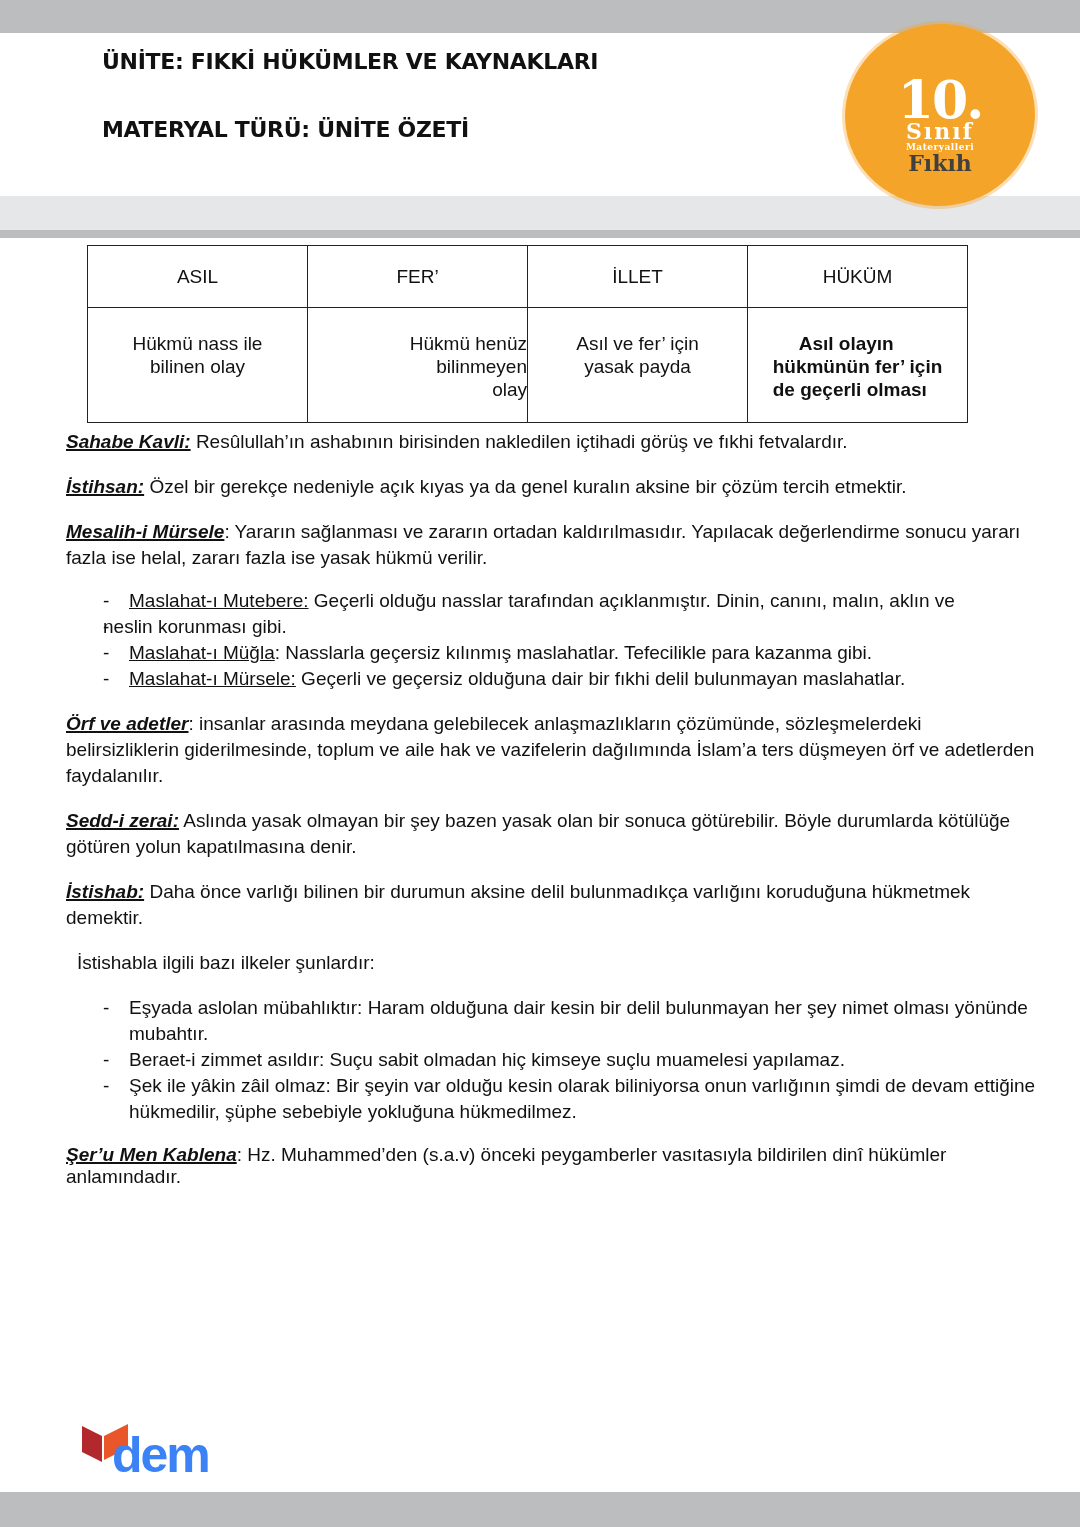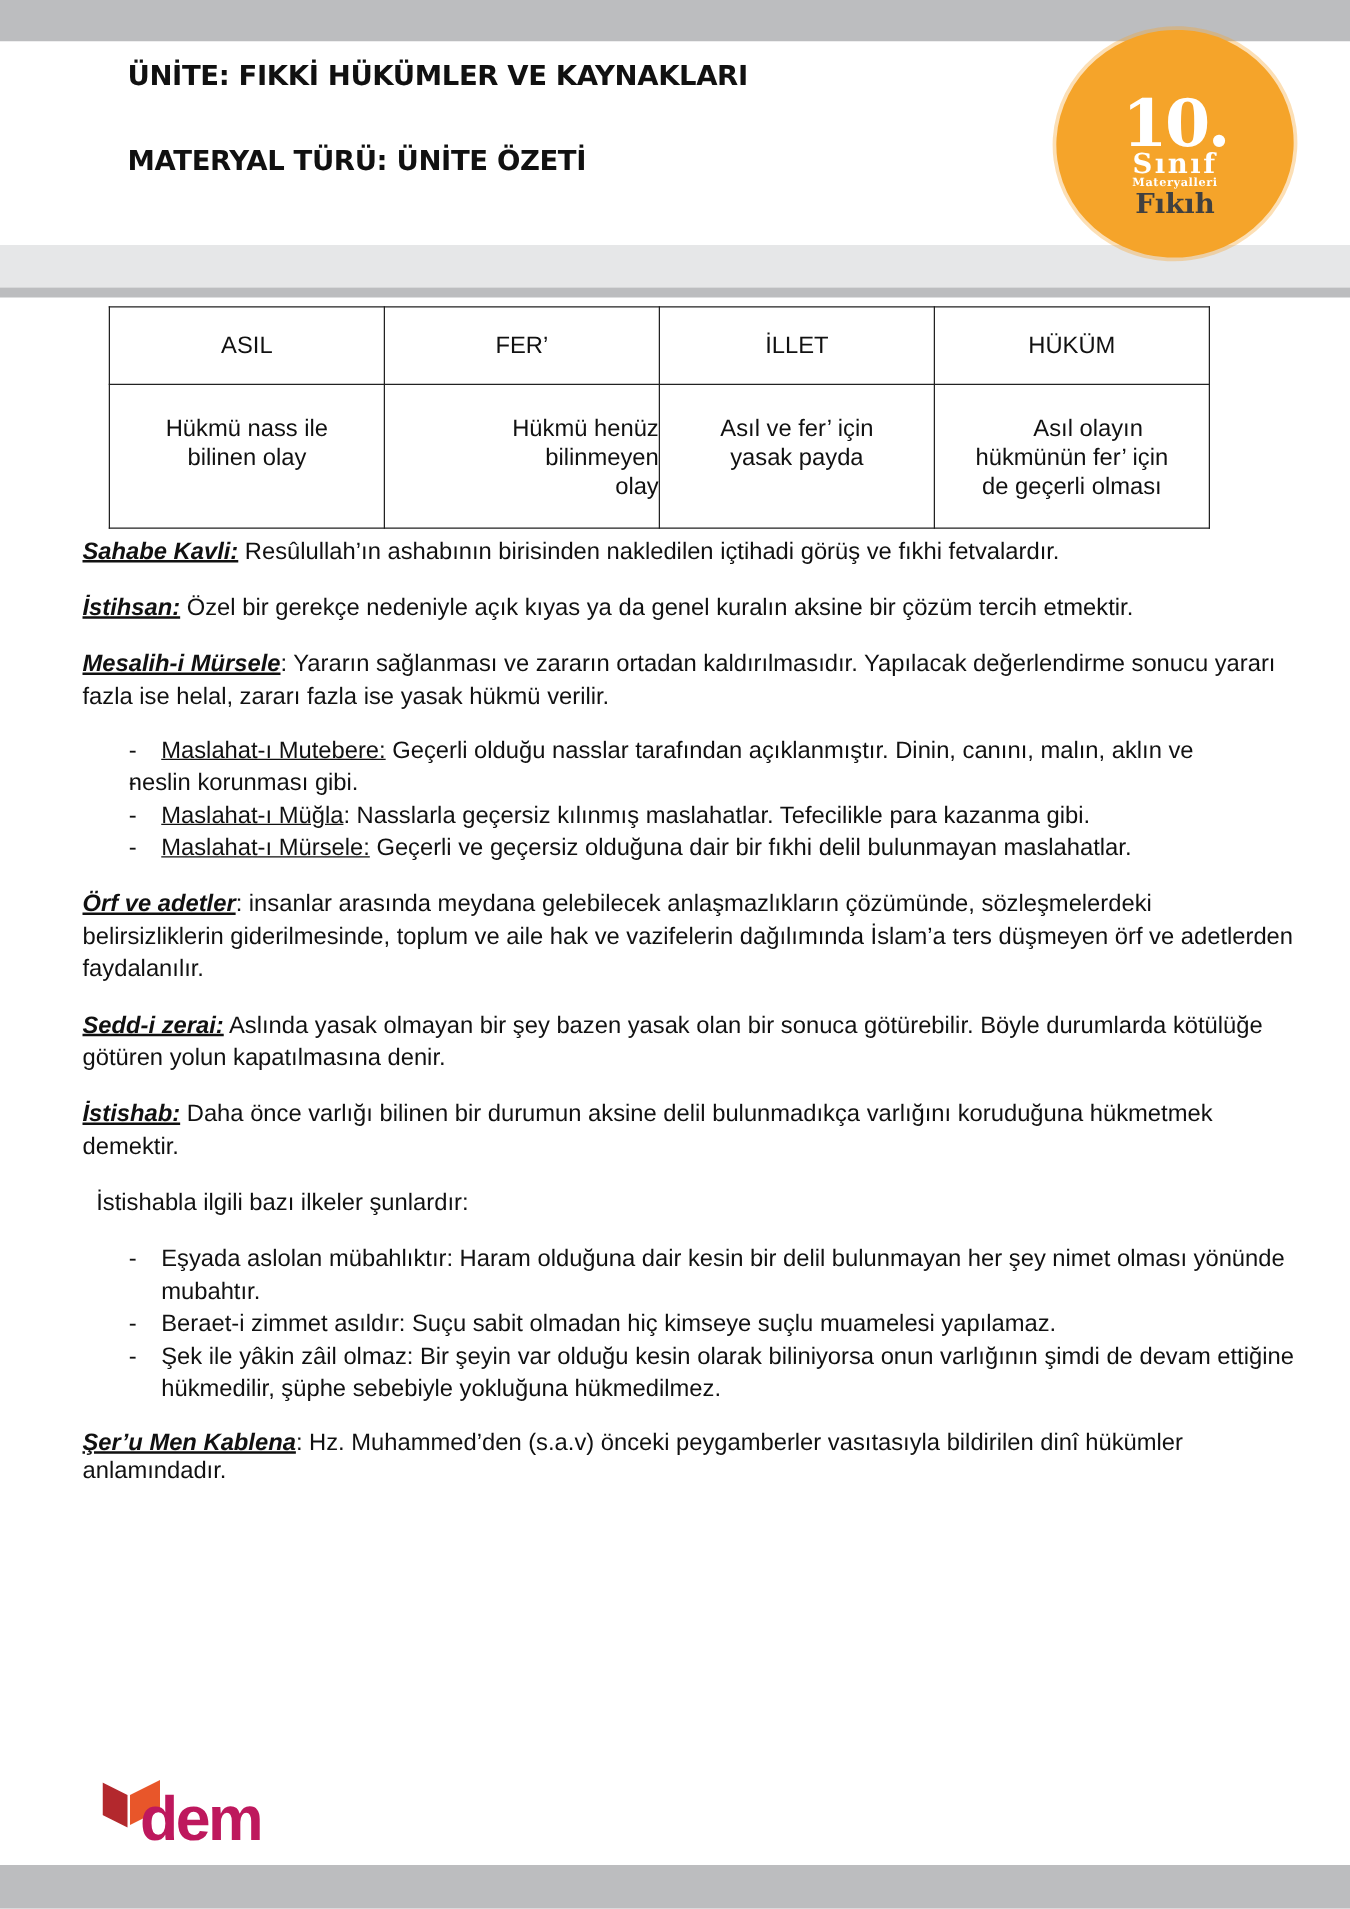--- a/index.html
+++ b/index.html
@@ -21,36 +21,36 @@
     .badge-sinif { position: absolute; left: 0; width: 190px; top: 96px; text-align: center; font-family: "DejaVu Serif", serif; font-weight: bold; font-size: 22px; color: #fff; letter-spacing: 2px; line-height: 22px; }
     .badge-mat { position: absolute; left: 0; width: 190px; top: 118px; text-align: center; font-family: "DejaVu Serif", serif; font-weight: bold; font-size: 9px; color: #fff; letter-spacing: 0.5px; line-height: 10px; }
     .badge-fikih { position: absolute; left: 0; width: 190px; top: 126px; text-align: center; font-family: "DejaVu Serif", serif; font-weight: bold; font-size: 22px; color: #404040; line-height: 26px; }
 
     table.kiyas { position: absolute; left: 87px; top: 245px; width: 881px; border-collapse: collapse; font-size: 19px; }
     table.kiyas td, table.kiyas th { border: 1.5px solid #222; text-align: center; font-weight: normal; vertical-align: top; }
     table.kiyas th { height: 62px; vertical-align: middle; }
     table.kiyas td { height: 115px; padding-top: 24px; line-height: 23px; }
     table.kiyas .c1, table.kiyas .c2, table.kiyas .c3, table.kiyas .c4 { width: 25%; }
     table.kiyas td.c2 span { display: inline-block; text-align: right; margin-left: 48px; }
-    table.kiyas td.c4 span { display: inline-block; text-align: center; }
+    table.kiyas td.c4 span { display: inline-block; text-align: left; font-weight: bold; }
 
     .content { position: absolute; left: 66px; top: 429px; width: 970px; font-size: 19px; line-height: 26px; color: #111; }
     .para { margin-bottom: 19px; }
     .term { font-weight: bold; font-style: italic; text-decoration: underline; text-decoration-thickness: 2px; }
     .list { list-style: none; margin-left: 37px; margin-bottom: 19px; margin-top: -2px; }
     .list li { position: relative; padding-left: 26px; }
     .list li::before { content: "-"; position: absolute; left: 0; top: 0; }
     .subterm { text-decoration: underline; }
     .note { margin-left: 11px; margin-bottom: 19px; }
     .list2 { list-style: none; margin-left: 37px; margin-bottom: 19px; }
     .list2 li { position: relative; padding-left: 26px; }
     .list2 li::before { content: "-"; position: absolute; left: 0; top: 0; }
 
     .logo { position: absolute; left: 82px; top: 1422px; width: 150px; height: 70px; }
-    .logo-text { position: absolute; left: 30px; top: 8px; font-family: "Liberation Sans", sans-serif; font-weight: bold; font-size: 50px; line-height: 50px; color: #be185d; letter-spacing: -2px; }
+    .logo-text { position: absolute; left: 30px; top: 8px; font-family: "Liberation Sans", sans-serif; font-weight: bold; font-size: 50px; line-height: 50px; color: #3b82f6; letter-spacing: -2px; }
   </style>
 </head>
 <body>
 
 <div class="band-top"></div>
 
 <div class="hdr-title hdr-unit">ÜNİTE: FIKKİ HÜKÜMLER VE KAYNAKLARI</div>
 <div class="hdr-title hdr-type">MATERYAL TÜRÜ: ÜNİTE ÖZETİ</div>
 
 <div class="band-mid"></div>

